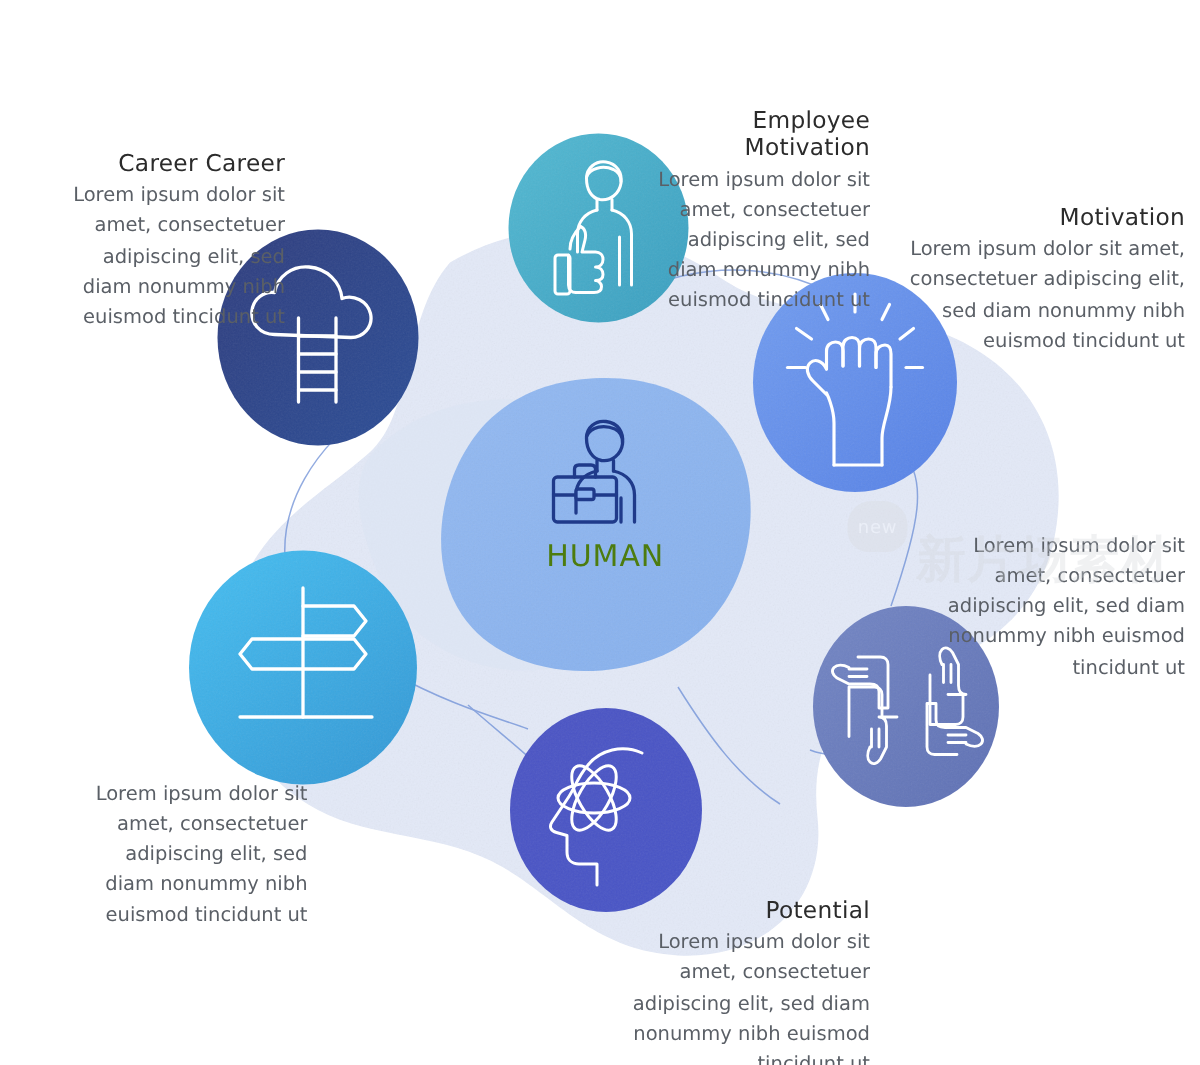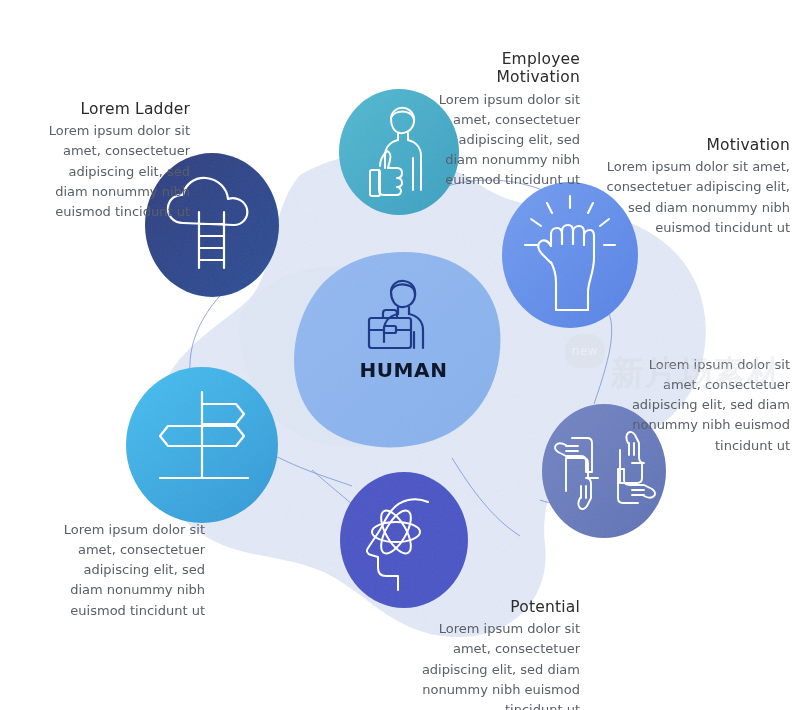--- a/index.html
+++ b/index.html
@@ -11,21 +11,21 @@
   #stage{position:absolute;left:0;top:0;width:800px;height:710px;}
   svg.layer{position:absolute;left:0;top:0;width:800px;height:710px;}
 
   
   .node-label{position:absolute;}
   .node-title{
     font-family:"DejaVu Sans","Liberation Sans",sans-serif;
     font-size:15.5px;font-weight:400;color:#2b2b2b;
     letter-spacing:.2px;line-height:1.18;white-space:nowrap;
   }
-  .node-title.two-line{white-space:normal;}
+  .node-title.two-line{white-space:normal;margin-top:21px;}
   .node-desc{
     font-family:"DejaVu Sans","Liberation Sans",sans-serif;
     font-size:13px;color:#5a5f66;line-height:1.55;
     margin-top:3px;
   }
   .align-right{text-align:right;}
   .align-center{text-align:center;}
 
   
   #lbl-career{left:40px;top:100px;width:150px;}
@@ -35,22 +35,22 @@
   #lbl-guidance{left:50px;top:517px;width:155px;}
   #lbl-potential{left:400px;top:598px;width:180px;text-align:right;}
 
   
   #hub-text{
     position:absolute;left:296px;top:358px;width:215px;
     text-align:center;pointer-events:none;
   }
   #hub-text .hub-line{
     font-family:"DejaVu Sans","Liberation Sans",sans-serif;
-    font-weight:bold;font-size:20px;letter-spacing:.6px;
-    color:#0f172a;line-height:1.22;
+    font-weight:normal;font-size:20px;letter-spacing:.6px;
+    color:#4d7c0f;line-height:1.22;
   }
 
   
   #watermark{
     position:absolute;left:565px;top:330px;width:235px;height:46px;
     opacity:.33;pointer-events:none;
   }
   #watermark .wm-badge{
     position:absolute;left:0;top:4px;width:40px;height:34px;
     background:#d8dade;border-radius:16px 16px 14px 14px;
@@ -291,21 +291,21 @@
         <rect x="384" y="326" width="12" height="7" rx="1.5" fill="#8cb4ef"></rect>
       </g>
     </g>
   </svg>
 
   <div id="hub-text">
     <div class="hub-line">HUMAN</div>
   </div>
 
   <div class="node-label align-right" id="lbl-career">
-    <div class="node-title">Lorem Ladder</div>
+    <div class="node-title">Career Career</div>
     <div class="node-desc">Lorem ipsum dolor sit amet, consectetuer adipiscing elit, sed diam nonummy nibh euismod tincidunt ut</div>
   </div>
 
   <div class="node-label align-right" id="lbl-motivation">
     <div class="node-title two-line">Employee Motivation</div>
     <div class="node-desc">Lorem ipsum dolor sit amet, consectetuer adipiscing elit, sed diam nonummy nibh euismod tincidunt ut</div>
   </div>
 
   <div class="node-label align-right" id="lbl-empower">
     <div class="node-title">Motivation</div>

